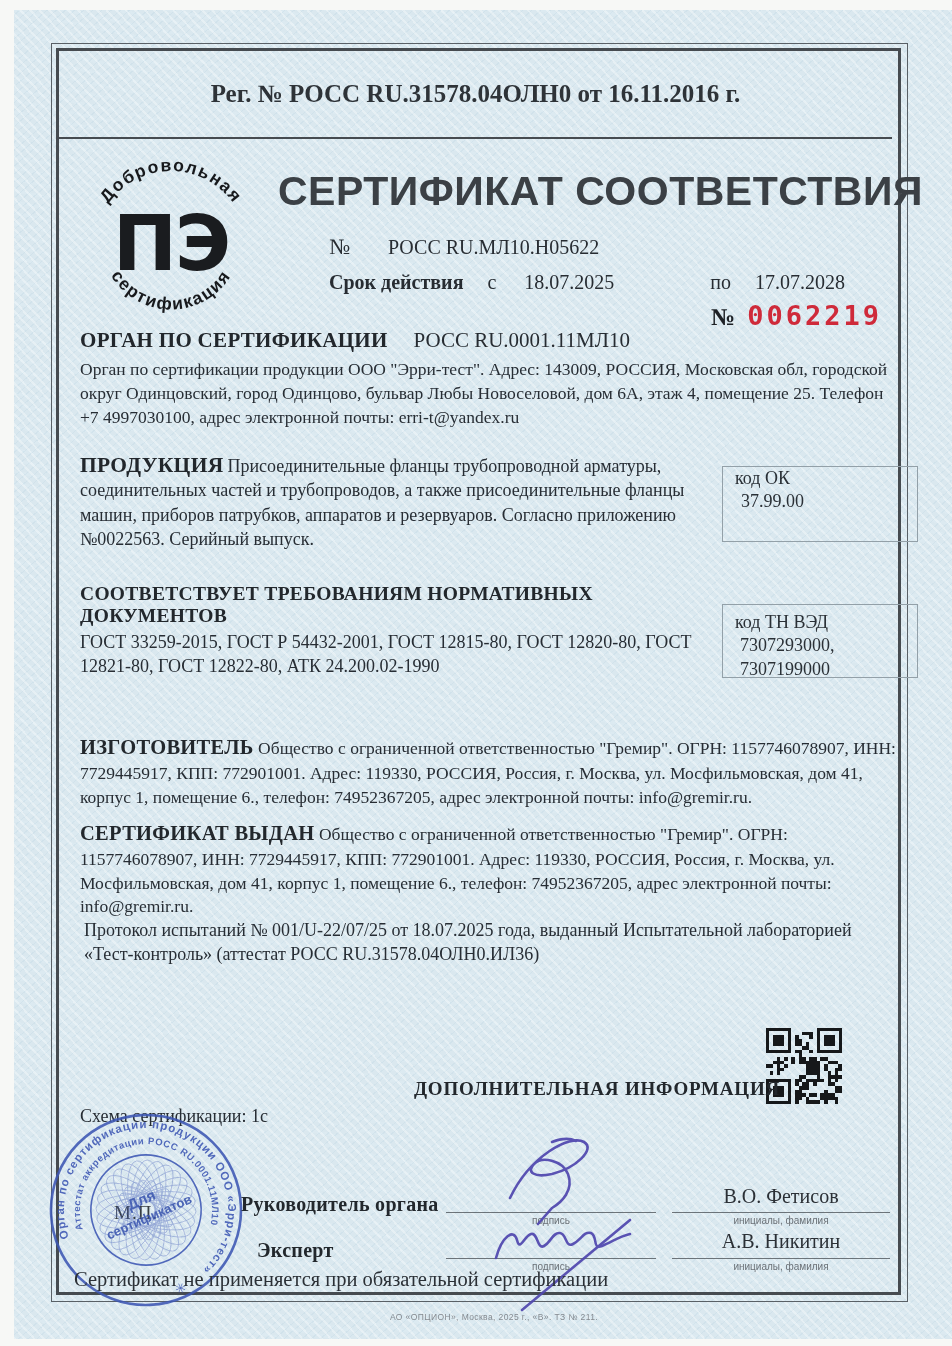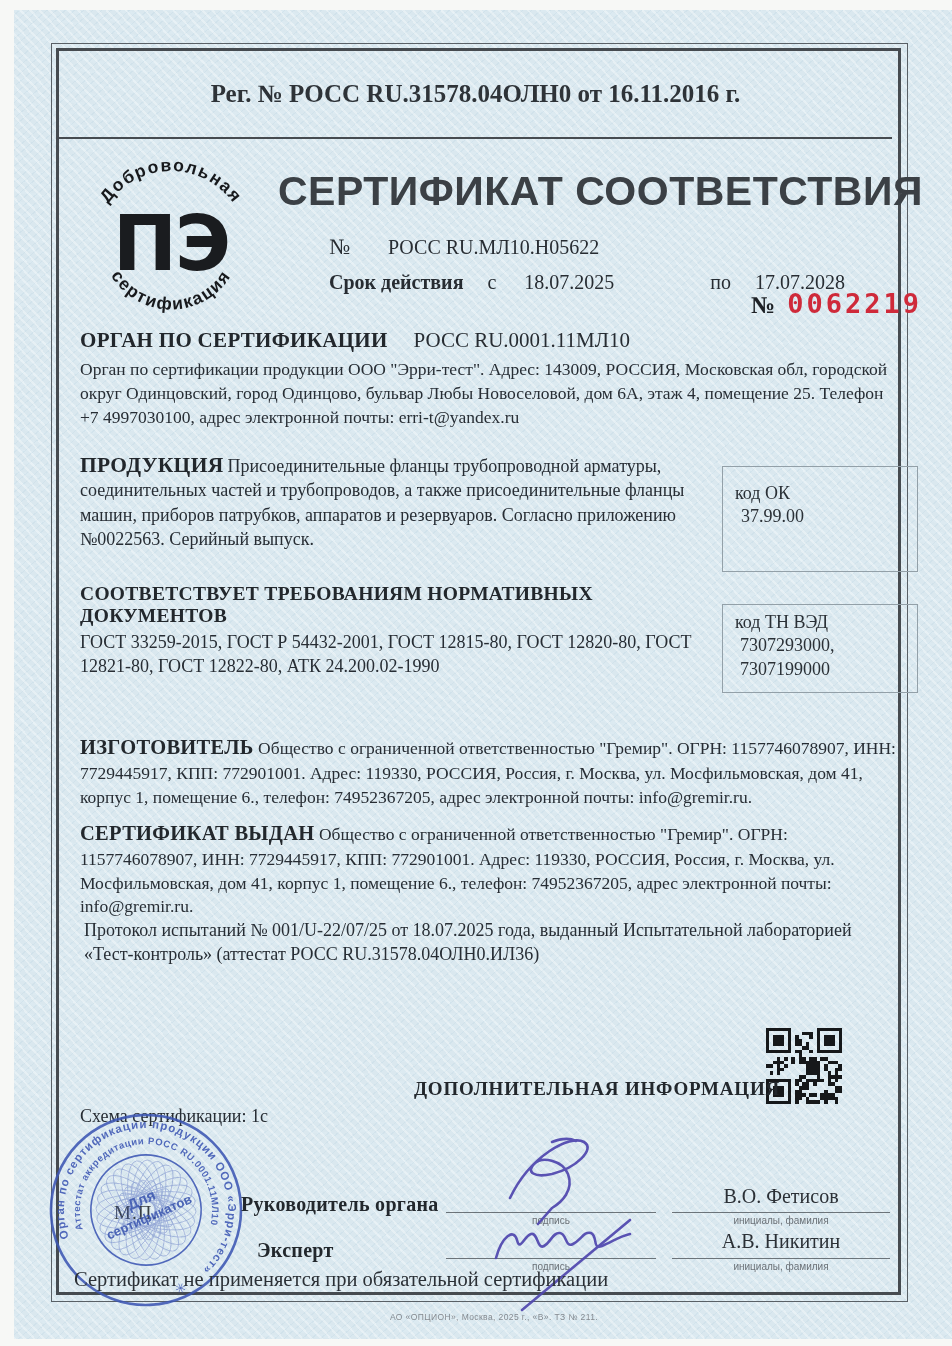--- a/index.html
+++ b/index.html
@@ -19,21 +19,21 @@
   .hdr1{font-weight:bold;font-size:27px;color:#2e3338;letter-spacing:.2px;}
   .hdr2{font-weight:bold;font-size:25px;color:#2e3338;}
   .doc-title{font-family:"Liberation Sans",sans-serif;font-weight:bold;font-size:41px;
       color:#3b4045;letter-spacing:.5px;white-space:nowrap;}
   .serif20{font-size:20px;color:#272c32;}
   .b{font-weight:bold;}
   .red-num{font-family:"DejaVu Sans Mono",monospace;font-size:27px;color:#cf2a3a;
       letter-spacing:3px;font-weight:bold;}
   .sec-label{font-weight:bold;font-size:20px;color:#22272c;letter-spacing:.3px;}
   .body-text{font-size:17.5px;line-height:1.36;color:#272d34;}
-  .code-box{border:1.2px solid #93a0a8;padding:15px 12px;font-size:18px;color:#2a3036;line-height:1.3;}
+  .code-box{border:1.2px solid #93a0a8;padding:0 12px;font-size:18px;color:#2a3036;line-height:1.3;}
   .cap{font-family:"Liberation Sans",sans-serif;font-size:10px;color:#6b7177;text-align:center;}
   .sig-line{border-bottom:1.3px solid rgba(70,76,82,.75);}
   .name{font-size:20px;color:#2b3036;text-align:center;}
   .note{font-size:20.5px;color:#2b3036;}
   .fineprint{font-family:"Liberation Sans",sans-serif;font-size:8.5px;color:#848a90;
       letter-spacing:.4px;text-align:center;}
   .mp{font-size:19px;color:#373d43;letter-spacing:1px;}
   svg{overflow:visible;}
 </style>
 </head>
@@ -70,21 +70,21 @@
   </div>
 
   <div class="abs" style="left:315px;top:261px;white-space:nowrap;">
     <span class="serif20 b">Срок действия</span>
     <span class="serif20" style="margin-left:20px;">с</span>
     <span class="serif20" style="margin-left:24px;">18.07.2025</span>
     <span class="serif20" style="margin-left:92px;">по</span>
     <span class="serif20" style="margin-left:20px;">17.07.2028</span>
   </div>
 
-  <div class="abs" style="left:697px;top:278px;white-space:nowrap;margin-left:40px;">
+  <div class="abs" style="left:697px;top:290px;white-space:nowrap;">
     <span style="font-size:24px;font-weight:bold;color:#1d2126;">№</span>
     <span class="red-num" style="margin-left:8px;">0062219</span>
   </div>
 
   <div class="abs" style="left:66px;top:318px;width:824px;">
     <div>
       <span class="sec-label" style="font-size:21px;">ОРГАН ПО СЕРТИФИКАЦИИ</span>
       <span class="serif20" style="font-size:21px;margin-left:22px;">РОСС RU.0001.11МЛ10</span>
     </div>
     <div class="body-text" style="margin-top:5px;">Орган по сертификации продукции ООО "Эрри-тест". Адрес: 143009, РОССИЯ, Московская обл, городской округ Одинцовский, город Одинцово, бульвар Любы Новоселовой, дом 6А, этаж 4, помещение 25. Телефон +7 4997030100, адрес электронной почты: erri-t@yandex.ru</div>

